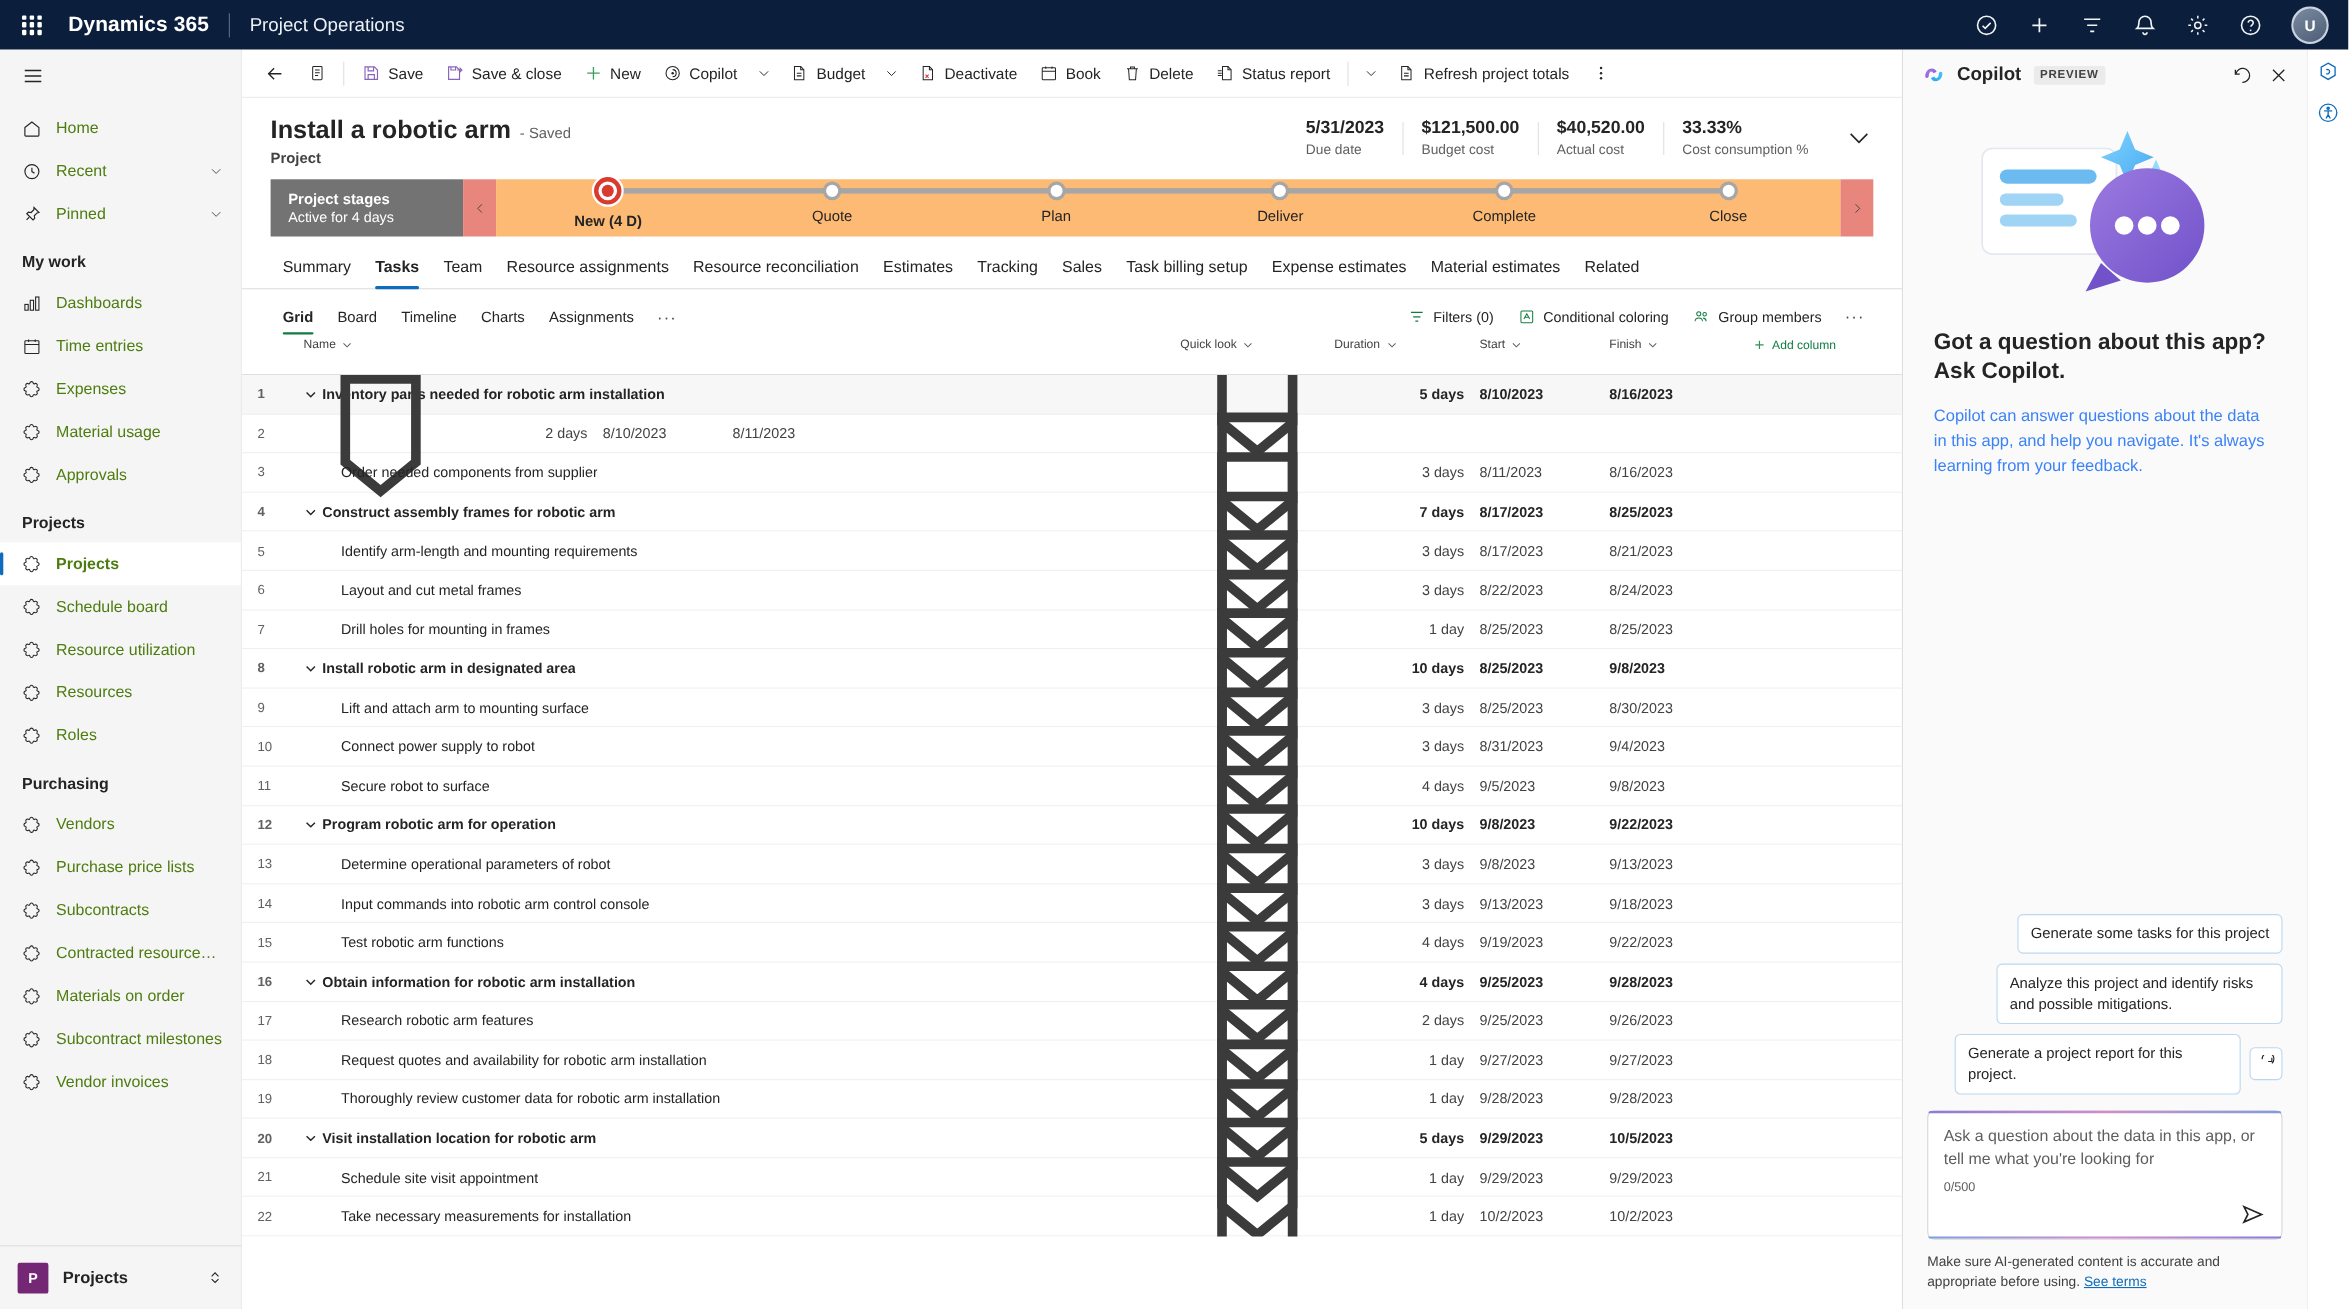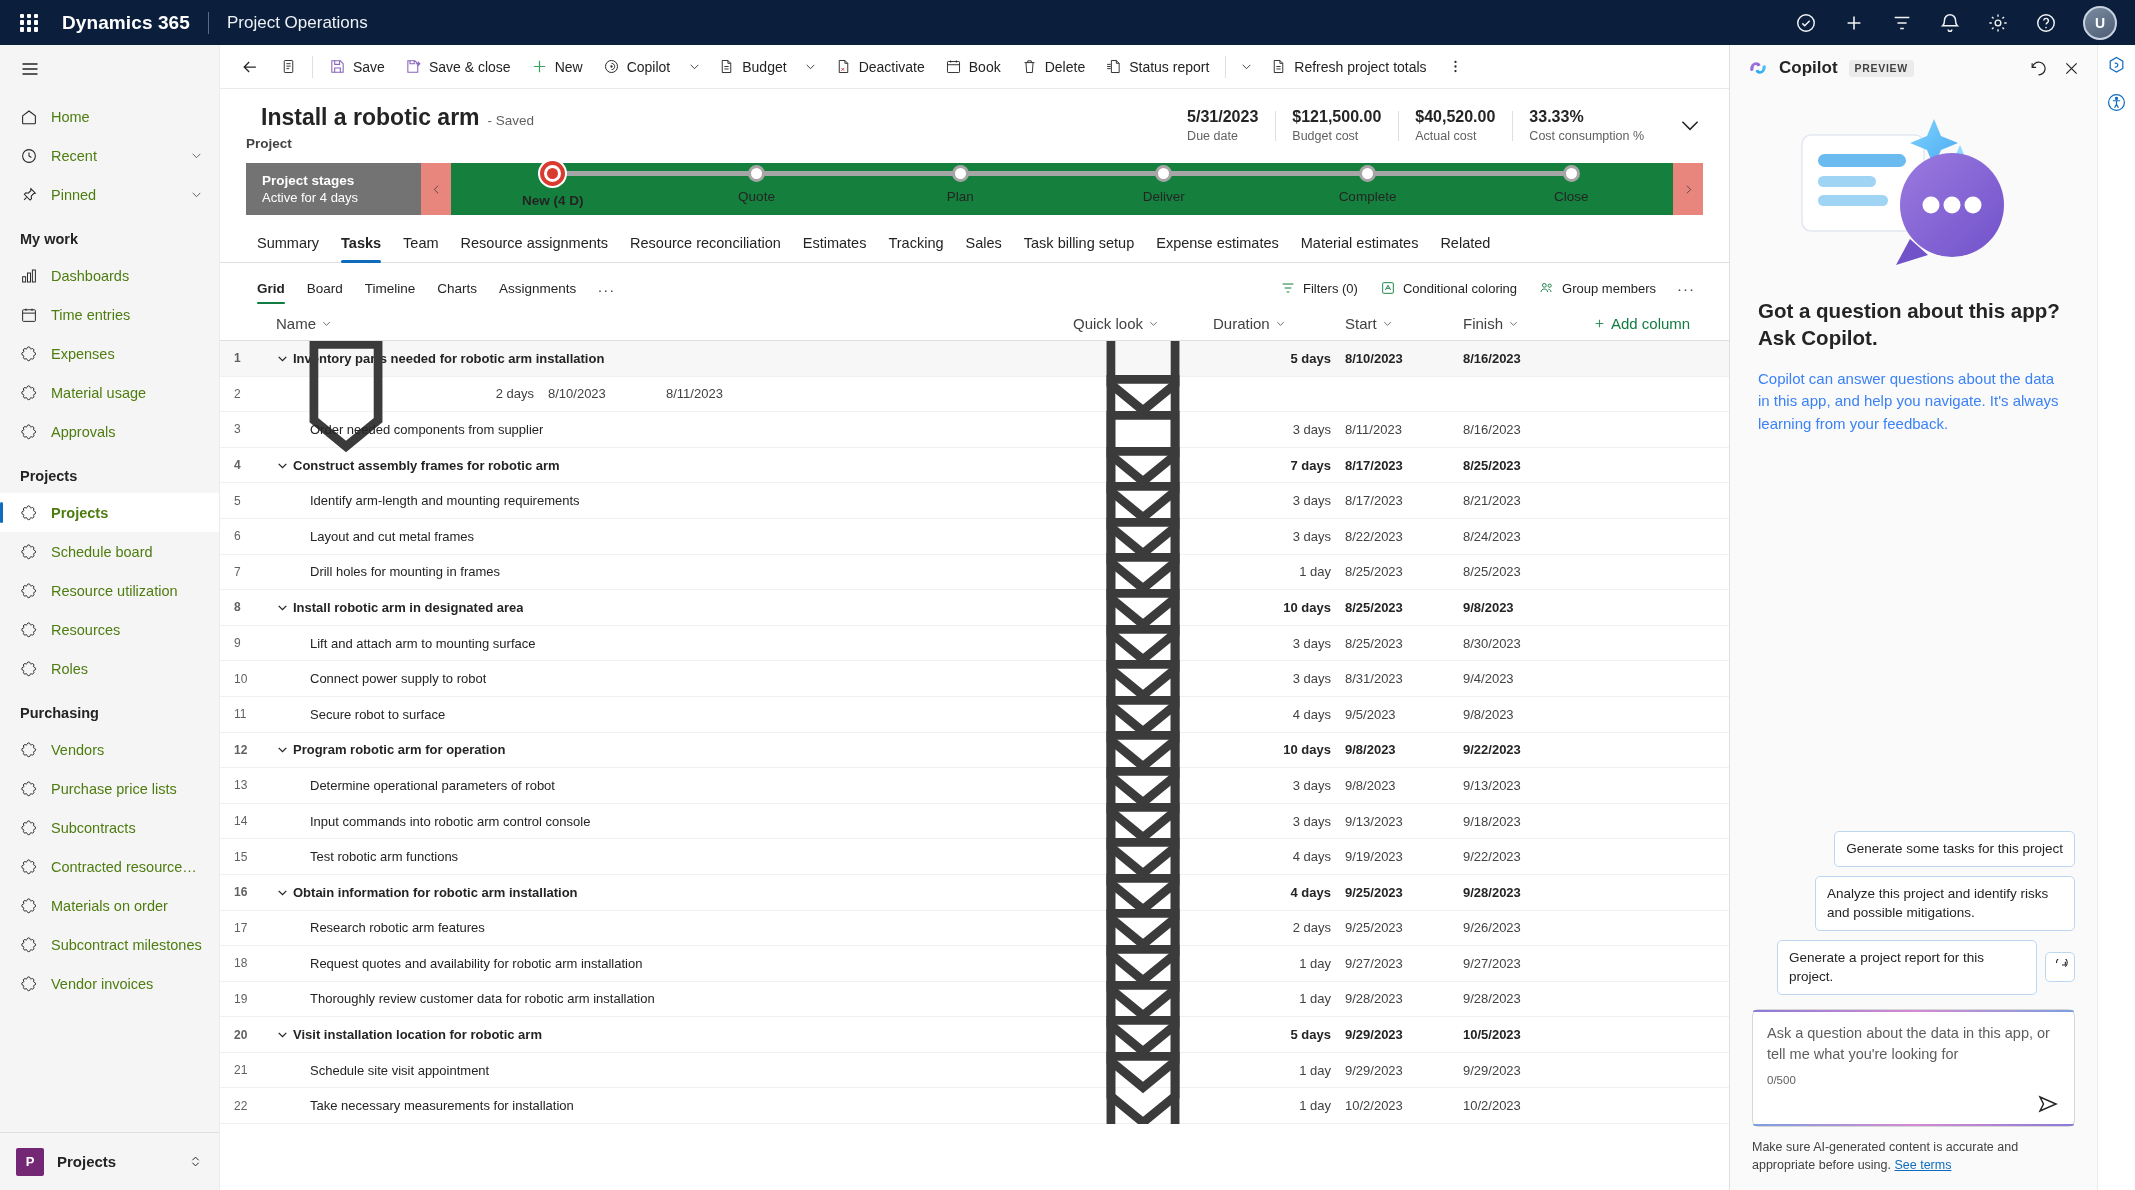--- a/index.html
+++ b/index.html
@@ -93,21 +93,21 @@
   .cmd .ci svg { width:100%; height:100%; display:block; }
   .cmd-sep { width:1px; height:22px; background:#e1dfdd; margin: 0 6px; }
   .chev-btn { width:28px; height:30px; display:flex; align-items:center; justify-content:center; cursor:pointer; border-radius:4px; }
   .chev-btn svg { width: 13px; height: 13px; }
   #cmd-overflow { margin-left: 4px; width: 30px; height: 30px; display:flex; align-items:center; justify-content:center; cursor:pointer; border-radius:4px; }
 
   
   #rec-header { display:flex; align-items:flex-start; padding: 15px 26px 0 26px; }
   #rec-title-wrap { flex: 1; }
   #rec-title-line { display:flex; align-items:baseline; gap: 8px; }
-  #rec-title { font-size: 23px; font-weight: 600; color:#242424;margin-left:15px; }
+  #rec-title { font-size: 23px; font-weight: 600; color:#242424; }
   #rec-saved { font-size: 13.5px; color:#616161; }
   #rec-subtitle { font-size: 13.5px; color:#424242; margin-top: 5px; font-weight:600; }
   #rec-metrics { display:flex; align-items:flex-start; gap:0; padding-top: 4px; }
   .metric { padding: 0 17px; position: relative; }
   .metric + .metric::before {
     content:""; position:absolute; left:0; top:3px; height: 30px; width:1px; background:#e1dfdd;
   }
   .metric-val { font-size: 16px; font-weight: 700; color:#242424; white-space:nowrap; }
   .metric-lbl { font-size: 12.5px; color:#616161; margin-top:3px; white-space:nowrap; }
   #metrics-chev { width:26px; height:26px; margin-left: 16px; margin-top:4px; cursor:pointer; }
@@ -119,21 +119,21 @@
     display:flex; flex-direction:column; justify-content:center; padding-left: 16px; cursor:pointer;
   }
   #bpf-tag-t1 { font-size: 13.5px; font-weight:700; }
   #bpf-tag-t2 { font-size: 13px; margin-top:2px; }
   .bpf-arrow {
     width: 30px; flex:0 0 30px; background:#e8867e; color:#3b3b3b;
     display:flex; align-items:center; justify-content:center; cursor:pointer;
   }
   .bpf-arrow svg { width:13px; height:17px; }
   #bpf-stages {
-    flex:1; background:#15803d; position:relative; display:flex;
+    flex:1; background:#fdba74; position:relative; display:flex;
   }
   .bpf-stage { flex:1; position:relative; display:flex; flex-direction:column; align-items:center; cursor:pointer; }
   .bpf-line { position:absolute; top: 8px; height: 5px; background:#a6a6a6; }
   .bpf-dot {
     width: 17px; height:17px; border-radius:50%; background:#fff;
     border: 3px solid #a6a6a6; margin-top: 2px; position:relative; z-index:2;
   }
   .bpf-stage.current .bpf-dot {
     width: 25px; height: 25px; border: 4px solid #d93b30; margin-top:-2px;
     box-shadow: 0 0 0 2px #fff;
@@ -174,22 +174,22 @@
   .subtab-more { font-size:15px; color:#424242; padding: 5px 10px; cursor:pointer; letter-spacing:1px;}
   #gridtools { margin-left:auto; display:flex; align-items:center; gap:4px; padding-bottom: 6px;}
   .gtool { display:flex; align-items:center; gap:7px; font-size:13px; color:#242424; padding: 5px 9px; cursor:pointer; border-radius:4px; white-space:nowrap;justify-content:space-between;}
   .gtool .gi { width:16px; height:16px; flex:0 0 16px; }
   .gtool .gi svg { width:100%; height:100%; display:block; }
   #gt-more { font-size:15px; color:#424242; padding: 3px 8px; cursor:pointer; letter-spacing:1px;}
 
   
   #grid { flex:1; overflow:hidden; position:relative; }
   #grid-head {
-    display:flex; align-items:center; height: 34px;
-    border-bottom: 1px solid #e1dfdd; font-size: 15px; color:#424242;
+    display:flex; align-items:flex-start; height: 34px;
+    border-bottom: 1px solid #e1dfdd; font-size: 11px; color:#424242;
     padding-left: 14px;
   }
   .gh { display:flex; align-items:center; gap:5px; cursor:pointer; }
   .gh svg { width:11px; height:11px; opacity:.85; }
   .col-num  { width: 42px; flex:0 0 42px; }
   .col-name { flex: 1 1 auto; min-width: 0; padding-right: 10px;}
   .col-quick{ width: 140px; flex:0 0 140px; }
   .col-dur  { width: 118px; flex:0 0 118px; justify-content:flex-end; text-align:right; }
   .col-start{ width: 118px; flex:0 0 118px; padding-left: 14px;}
   .col-fin  { width: 130px; flex:0 0 130px; padding-left: 14px;}

